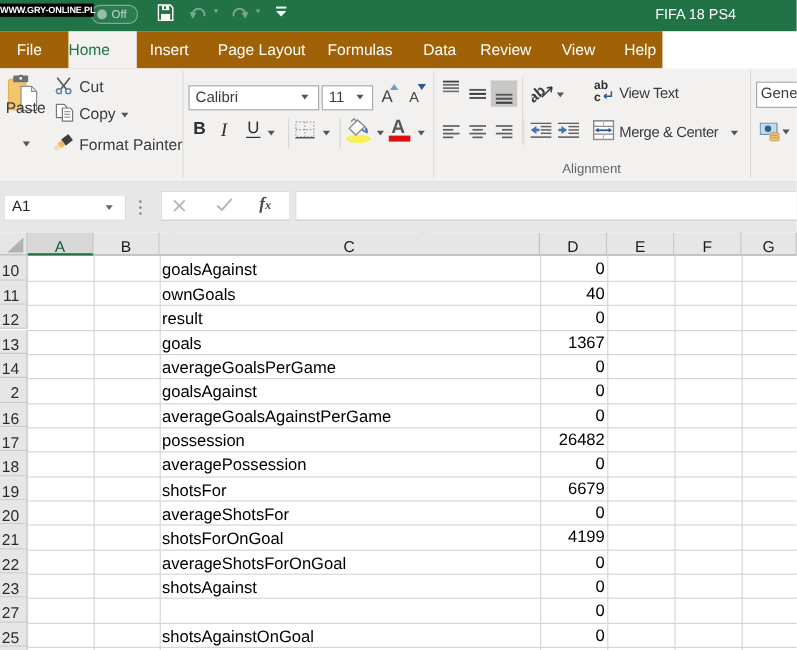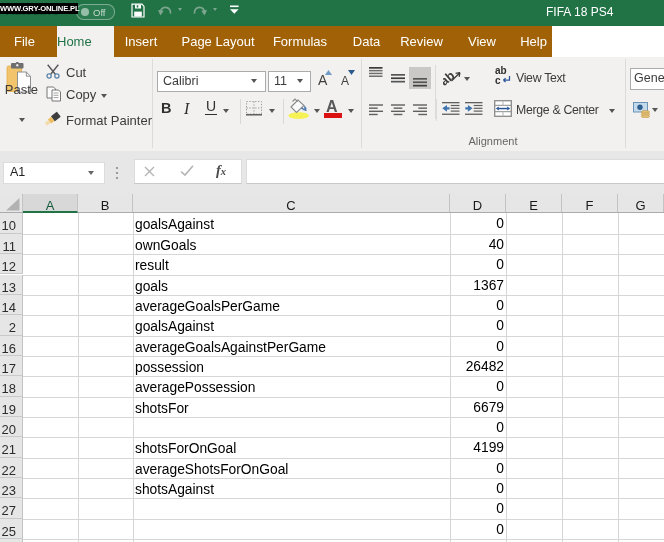--- a/index.html
+++ b/index.html
@@ -363,28 +363,30 @@
 <div class="rh" style="top:161.9px">17</div>
 <div class="ctxt" style="top:161.9px">possession</div>
 <div class="dtxt" style="top:161.9px">26482</div>
 <div class="rh" style="top:182.2px">18</div>
 <div class="ctxt" style="top:182.2px">averagePossession</div>
 <div class="dtxt" style="top:182.2px">0</div>
 <div class="rh" style="top:202.6px">19</div>
 <div class="ctxt" style="top:202.6px">shotsFor</div>
 <div class="dtxt" style="top:202.6px">6679</div>
 <div class="rh" style="top:222.9px">20</div>
+<div class="ctxt" style="top:222.9px">averageShotsFor</div>
 <div class="dtxt" style="top:222.9px">0</div>
 <div class="rh" style="top:243.3px">21</div>
 <div class="ctxt" style="top:243.3px">shotsForOnGoal</div>
 <div class="dtxt" style="top:243.3px">4199</div>
 <div class="rh" style="top:263.6px">22</div>
 <div class="ctxt" style="top:263.6px">averageShotsForOnGoal</div>
 <div class="dtxt" style="top:263.6px">0</div>
 <div class="rh" style="top:284.0px">23</div>
 <div class="ctxt" style="top:284.0px">shotsAgainst</div>
 <div class="dtxt" style="top:284.0px">0</div>
 <div class="rh" style="top:304.3px">27</div>
 <div class="dtxt" style="top:304.3px">0</div>
 <div class="rh" style="top:324.6px">25</div>
+<div class="ctxt" style="top:324.6px">shotsAgainstOnGoal</div>
 <div class="dtxt" style="top:324.6px">0</div>
 <div class="rh" style="top:345.0px;height:3.0px;border-bottom:none"></div>
 </div>
 
 </body></html>

